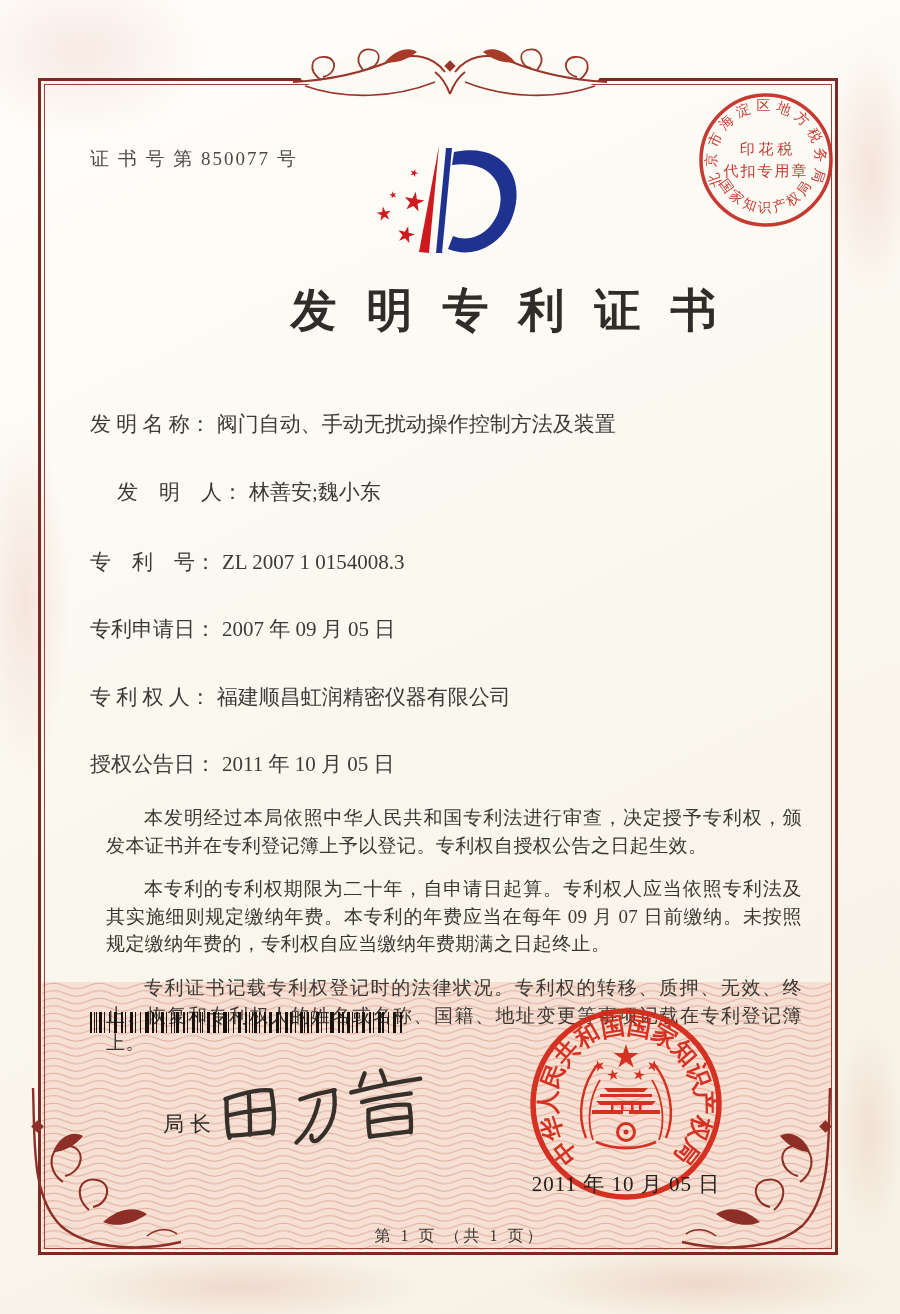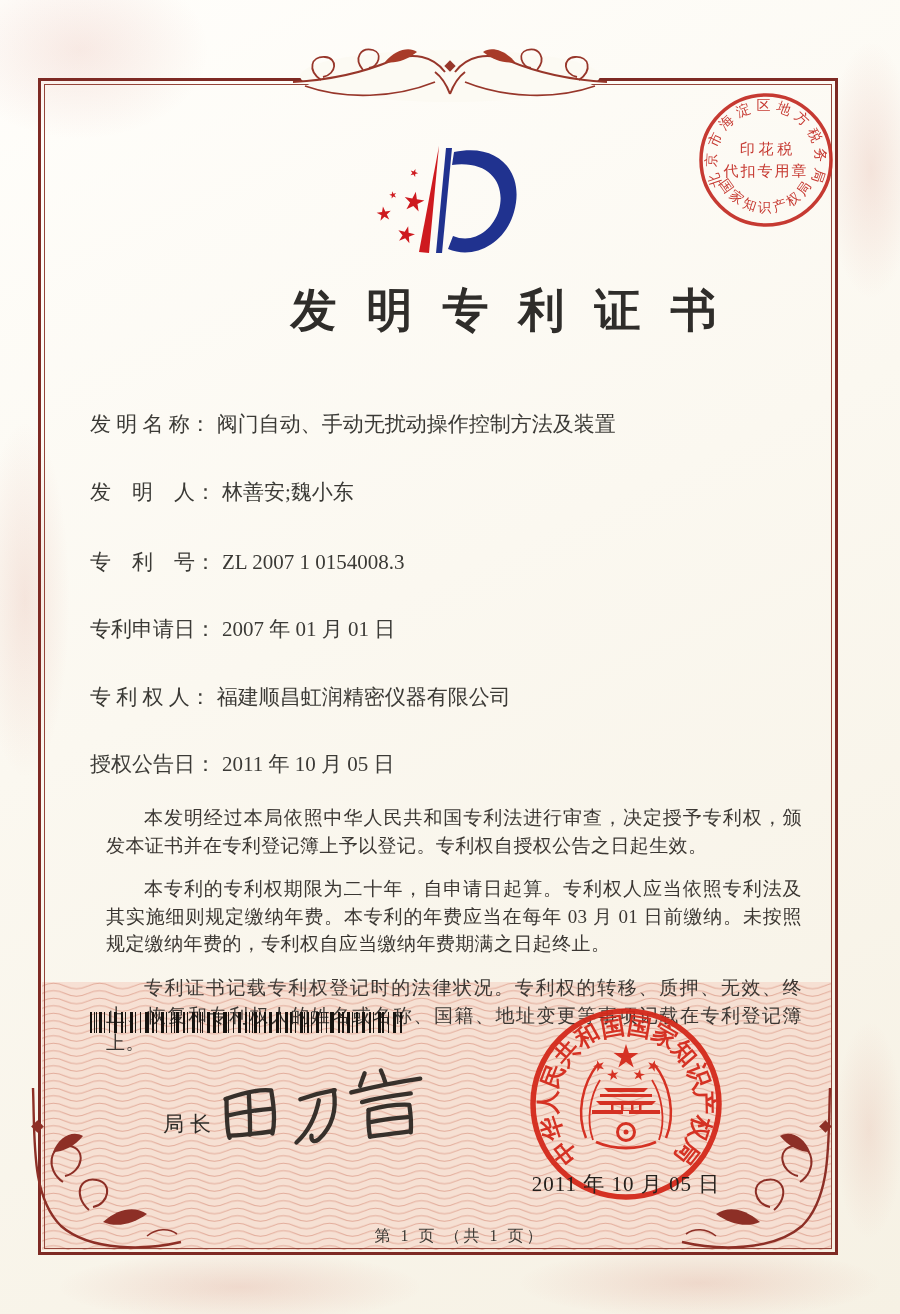--- a/index.html
+++ b/index.html
@@ -26,21 +26,21 @@
   .corner-r{left:676px;top:1086px;}
 
   .cert-number{position:absolute;left:90px;top:146px;font-size:19px;letter-spacing:2px;color:#4c4a46;z-index:4;}
   .logo{position:absolute;left:362px;top:132px;z-index:4;}
   .tax-stamp{position:absolute;left:681px;top:75px;z-index:5;opacity:.92;}
   .title{position:absolute;left:38px;top:280px;width:895px;text-align:center;font-size:46px;font-weight:bold;color:#2f2d2a;letter-spacing:30px;padding-left:30px;box-sizing:border-box;z-index:4;margin-left:18px;}
   .fields{position:absolute;left:90px;top:406px;width:730px;z-index:4;}
   .field-row{position:absolute;left:0;font-size:21px;color:#3b3a36;white-space:nowrap;}
   .field-row .lab{display:inline-block;}
   .field-row .val{margin-left:6px;}
-  .fr1{top:4px;} .fr2{top:72px;} .fr3{top:142px;} .fr4{top:209px;} .fr5{top:277px;} .fr6{top:344px;}
+  .fr1{top:4px;} .fr2{top:72px;margin-left:27px;} .fr3{top:142px;} .fr4{top:209px;} .fr5{top:277px;} .fr6{top:344px;}
   .body-text{position:absolute;left:90px;top:788px;width:728px;font-size:19px;line-height:27.6px;text-align:justify;color:#3b3733;z-index:4;letter-spacing:.4px;}
   .body-text p{margin:16px;text-indent:2em;}
 
   .barcode{position:absolute;left:90px;top:1012px;width:313px;height:21px;z-index:4;
     background:
       repeating-linear-gradient(90deg,#17130f 0 2px,transparent 2px 4px,#17130f 4px 5px,transparent 5px 9px,#17130f 9px 12px,transparent 12px 14px,#17130f 14px 15px,transparent 15px 19px,#17130f 19px 20px,transparent 20px 24px,#17130f 24px 27px,transparent 27px 31px),
       repeating-linear-gradient(90deg,transparent 0 6px,#17130f 6px 7px,transparent 7px 13px);
   }
   .signer-title{position:absolute;left:163px;top:1110px;font-size:21px;letter-spacing:6px;color:#2c2a26;z-index:4;}
   .signature{position:absolute;left:213px;top:1062px;z-index:4;transform:rotate(-3deg);}
@@ -106,20 +106,21 @@
     <rect x="161" y="42" width="8" height="8" transform="rotate(45 165 46)" fill="#97362a"></rect>
   </svg>
 
   <svg class="ornament corner-l" width="160" height="170" viewBox="0 0 160 170">
     <use href="#corner-flourish"></use>
   </svg>
   <svg class="ornament corner-r" width="160" height="170" viewBox="0 0 160 170">
     <use href="#corner-flourish" transform="translate(160,0) scale(-1,1)"></use>
   </svg>
 
+  <div class="cert-number">证 书 号 第 850077 号</div>
 
   <svg class="logo" width="180" height="135" viewBox="0 0 180 135">
     <g fill="#ce1a1f">
       <use href="#star5" transform="translate(52,41) scale(0.42) rotate(20)"></use>
       <use href="#star5" transform="translate(31,63) scale(0.38) rotate(-15)"></use>
       <use href="#star5" transform="translate(52,70) scale(1.05) rotate(10)"></use>
       <use href="#star5" transform="translate(22,82) scale(0.75) rotate(-8)"></use>
       <use href="#star5" transform="translate(44,103) scale(0.9) rotate(14)"></use>
     </g>
     <polygon points="77,14 57,120 67,121" fill="#ce1a1f"></polygon>
@@ -149,33 +150,33 @@
     <div class="field-row fr1">
       <span class="lab">发 明 名 称：</span><span class="val">阀门自动、手动无扰动操作控制方法及装置</span>
     </div>
     <div class="field-row fr2">
       <span class="lab">发　明　人：</span><span class="val">林善安;魏小东</span>
     </div>
     <div class="field-row fr3">
       <span class="lab">专　利　号：</span><span class="val">ZL 2007 1 0154008.3</span>
     </div>
     <div class="field-row fr4">
-      <span class="lab">专利申请日：</span><span class="val">2007 年 01 月 01 日</span>
+      <span class="lab">专利申请日：</span><span class="val">2007 年 09 月 05 日</span>
     </div>
     <div class="field-row fr5">
       <span class="lab">专 利 权 人：</span><span class="val">福建顺昌虹润精密仪器有限公司</span>
     </div>
     <div class="field-row fr6">
       <span class="lab">授权公告日：</span><span class="val">2011 年 10 月 05 日</span>
     </div>
   </div>
 
   <div class="body-text">
     <p>本发明经过本局依照中华人民共和国专利法进行审查，决定授予专利权，颁发本证书并在专利登记簿上予以登记。专利权自授权公告之日起生效。</p>
-    <p>本专利的专利权期限为二十年，自申请日起算。专利权人应当依照专利法及其实施细则规定缴纳年费。本专利的年费应当在每年 03 月 01 日前缴纳。未按照规定缴纳年费的，专利权自应当缴纳年费期满之日起终止。</p>
+    <p>本专利的专利权期限为二十年，自申请日起算。专利权人应当依照专利法及其实施细则规定缴纳年费。本专利的年费应当在每年 09 月 07 日前缴纳。未按照规定缴纳年费的，专利权自应当缴纳年费期满之日起终止。</p>
     <p>专利证书记载专利权登记时的法律状况。专利权的转移、质押、无效、终止、恢复和专利权人的姓名或名称、国籍、地址变更等事项记载在专利登记簿上。</p>
   </div>
 
   <div class="barcode"></div>
 
   <div class="signer-title">局长</div>
   <svg class="signature" width="215" height="100" viewBox="0 0 210 95">
     <g fill="none" stroke="#26221e" stroke-width="4.2" stroke-linecap="round" stroke-linejoin="round" opacity="0.92">
       <path d="M14,30 C13,50 13,62 15,68"></path>
       <path d="M13,30 C30,25 48,22 58,24 C60,40 60,56 57,66"></path>

